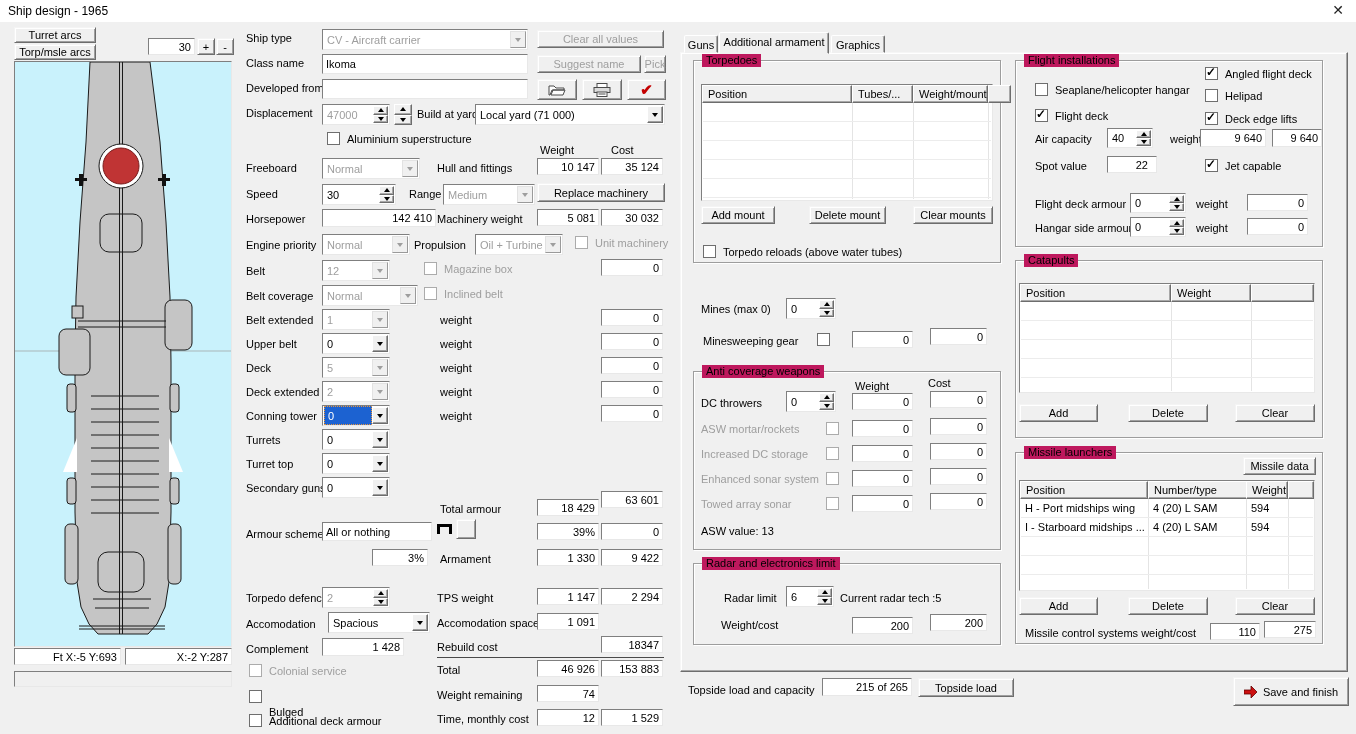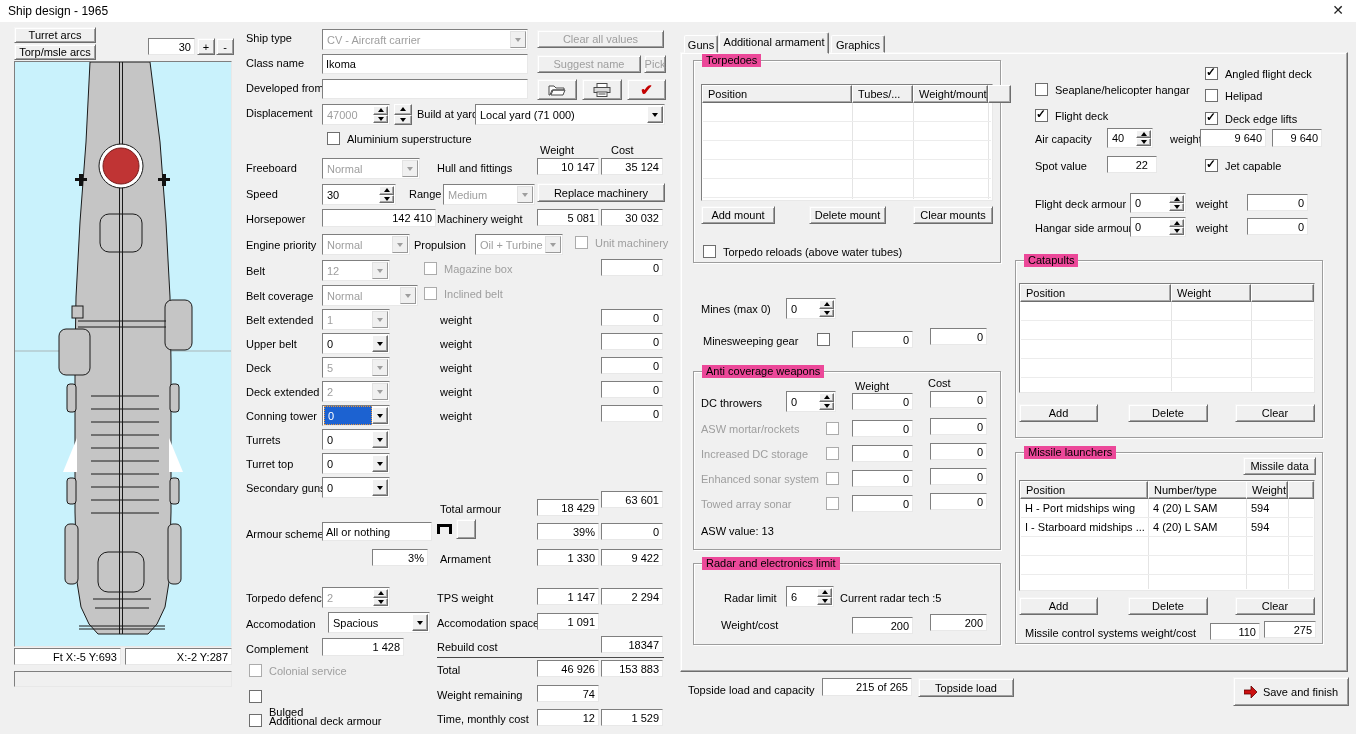--- a/index.html
+++ b/index.html
@@ -35,21 +35,21 @@
   .sbu,.sbd{flex:1;background:#f0f0f0;border:1px solid;border-color:#fff #6d6d6d #6d6d6d #fff;
        box-shadow:inset -1px -1px 0 #a8a8a8;display:flex;align-items:center;justify-content:center}
   .tu{width:0;height:0;border-left:3px solid transparent;border-right:3px solid transparent;border-bottom:4px solid #000}
   .td2{width:0;height:0;border-left:3px solid transparent;border-right:3px solid transparent;border-top:4px solid #000}
   .updn{position:absolute;display:flex;flex-direction:column}
   .updn .sbu,.updn .sbd{flex:1}
   .cb{position:absolute;width:13px;height:13px;background:#fff;border:1px solid #6e6e6e}
   .cb.on::after{content:"✓";position:absolute;left:0px;top:-3px;font-size:12px;font-weight:bold;color:#000}
   .cb.dis{border-color:#ababab}
   .gb{position:absolute;border:1px solid #9d9d9d;box-shadow:inset 1px 1px 0 #fff,1px 1px 0 #fff}
-  .gt{position:absolute;top:-7px;left:8px;background:#ec4899;padding:0 4px;line-height:13px;white-space:nowrap}
+  .gt{position:absolute;top:-7px;left:8px;background:#be185d;padding:0 4px;line-height:13px;white-space:nowrap}
   .tbl{position:absolute;background:#fff;border:1px solid;border-color:#7f7f7f #e8e8e8 #e8e8e8 #7f7f7f}
   .th{position:absolute;top:0;height:18px;background:#f0f0f0;border:1px solid;border-color:#fff #6d6d6d #6d6d6d #fff;
       box-shadow:inset -1px -1px 0 #a8a8a8;padding:2px 16px 0 5px;white-space:nowrap;overflow:hidden}
   .cl{position:absolute;top:18px;bottom:1px;width:1px;background:#e4e4e4}
   .rl{position:absolute;left:1px;right:1px;top:18px;bottom:1px;
       background:repeating-linear-gradient(to bottom,transparent 0 18px,#ececec 18px 19px)}
   .trow{position:absolute;height:19px;padding:3px 0 0 5px;white-space:nowrap;overflow:hidden}
   .tab{position:absolute;background:#f0f0f0;border:1px solid;border-color:#fff #6d6d6d transparent #fff;
        box-shadow:inset -1px 0 0 #a8a8a8;border-radius:2px 2px 0 0;display:flex;align-items:flex-start;justify-content:center;padding-top:3px}
   .panel{position:absolute;left:680px;top:52px;width:668px;height:620px;background:#f0f0f0;border:1px solid;
@@ -635,20 +635,23 @@
     </div>
   <span class="lbl" style="left:840px;top:592px">Current radar tech :5</span>
   <span class="lbl" style="left:721px;top:619px">Weight/cost</span>
   <div class="fld" style="left:852px;top:617px;width:61px;height:17px">
       <span>200</span>
     </div>
   <div class="fld" style="left:930px;top:614px;width:57px;height:17px">
       <span>200</span>
     </div>
 
+  <div class="gb" style="left:1015px;top:60px;width:308px;height:187px">
+      <span class="gt">Flight installations</span>
+    </div>
   <span class="cb on" style="left:1205px;top:67px"></span>
   <span class="lbl" style="left:1225px;top:68px">Angled flight deck</span>
   <span class="cb" style="left:1035px;top:83px"></span>
   <span class="lbl" style="left:1055px;top:84px">Seaplane/helicopter hangar</span>
   <span class="cb" style="left:1205px;top:89px"></span>
   <span class="lbl" style="left:1225px;top:90px">Helipad</span>
   <span class="cb on" style="left:1035px;top:109px"></span>
   <span class="lbl" style="left:1055px;top:110px">Flight deck</span>
   <span class="cb on" style="left:1205px;top:112px"></span>
   <span class="lbl" style="left:1225px;top:113px">Deck edge lifts</span>

